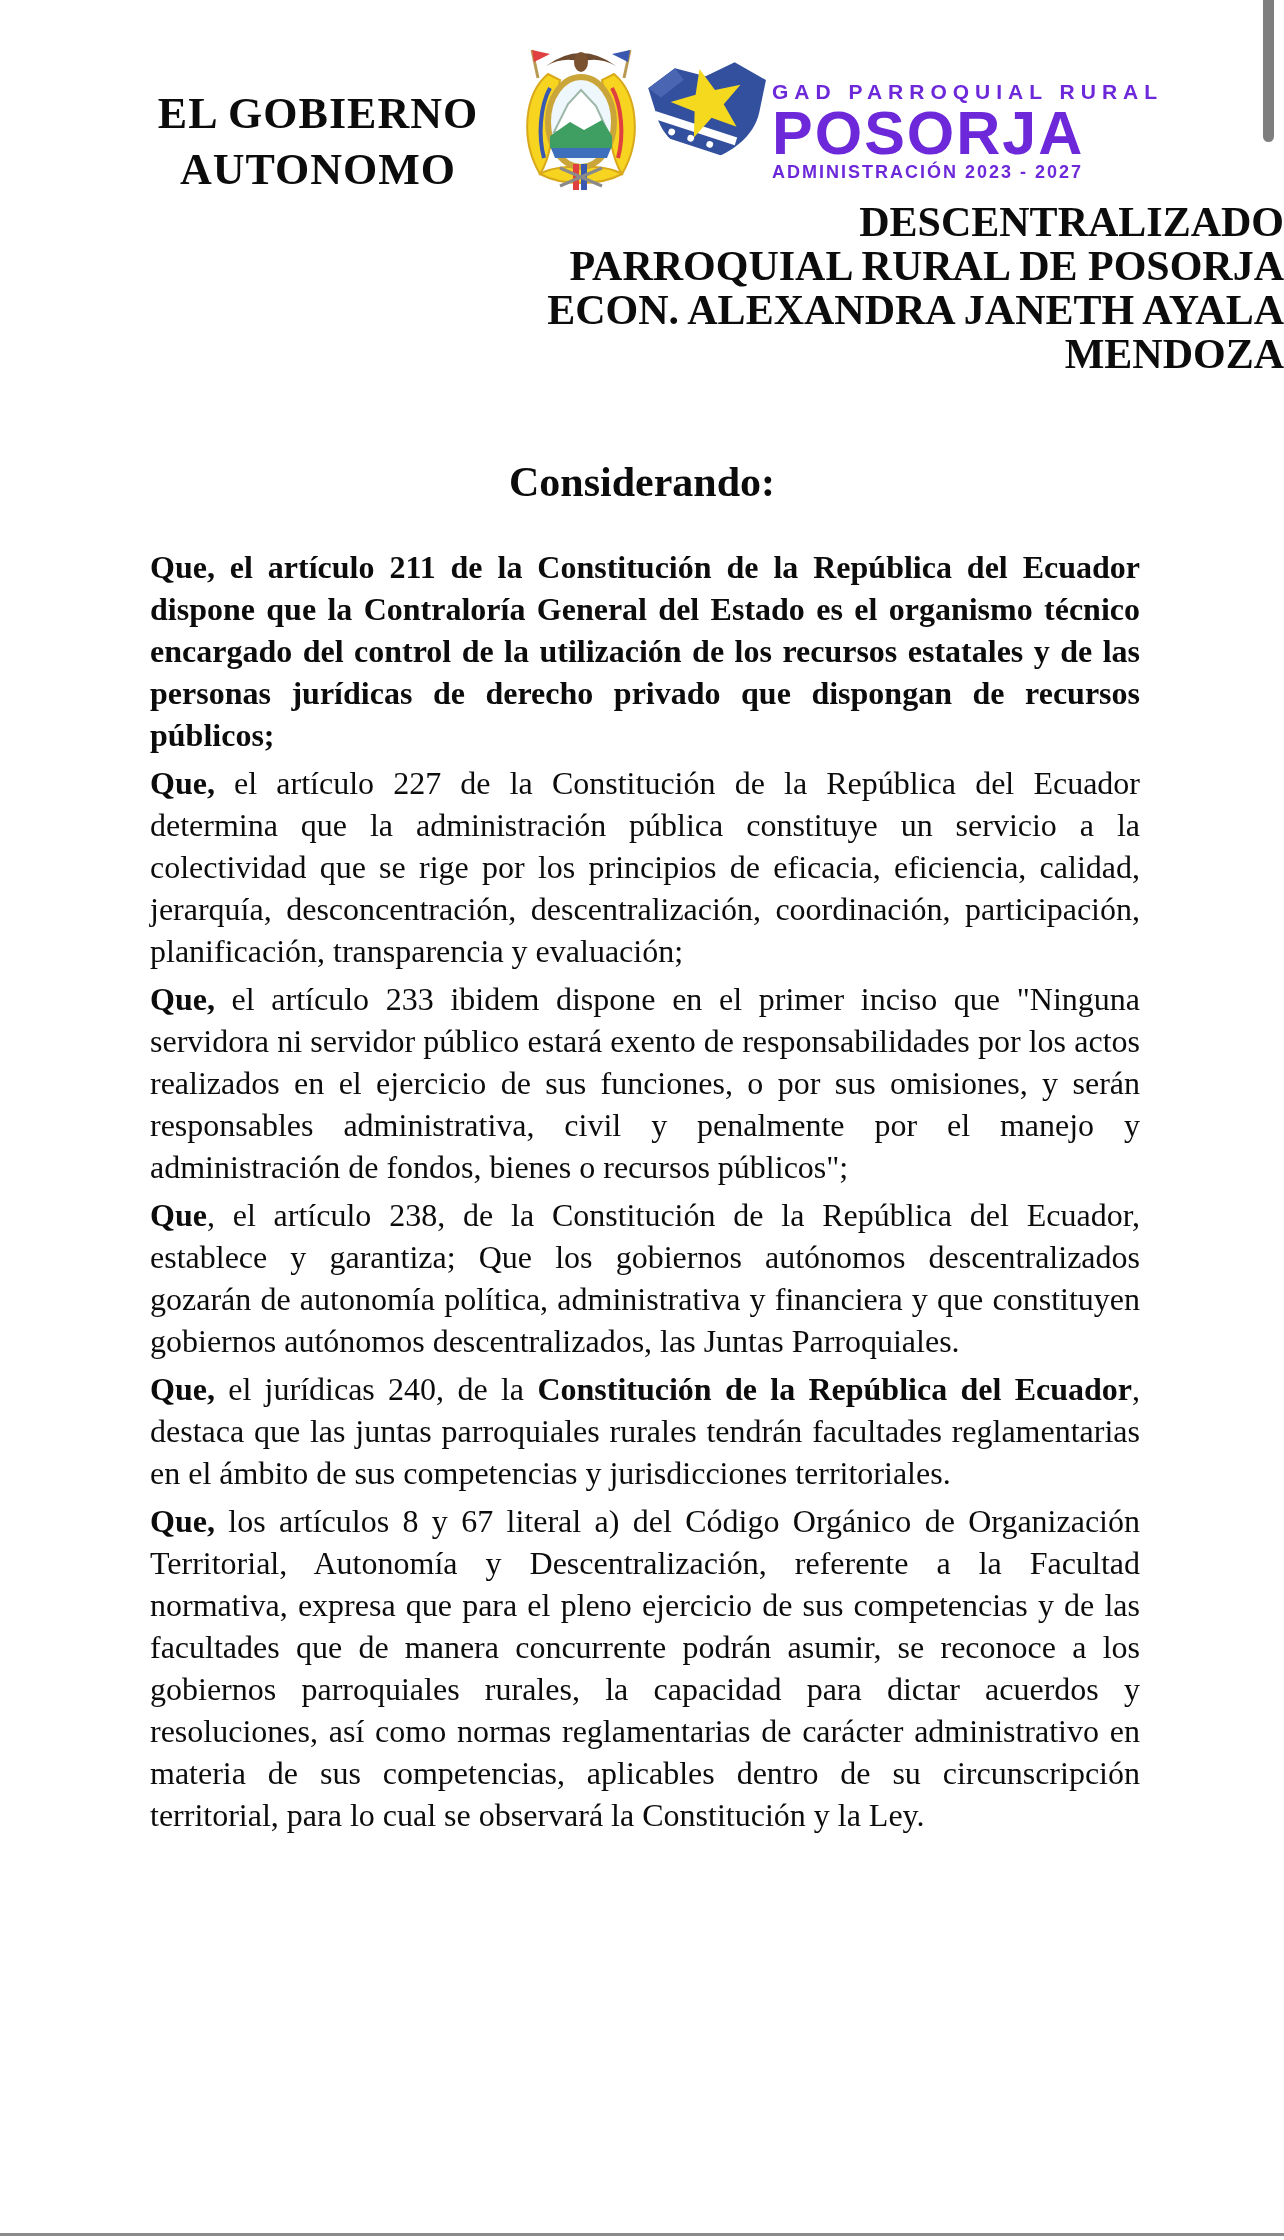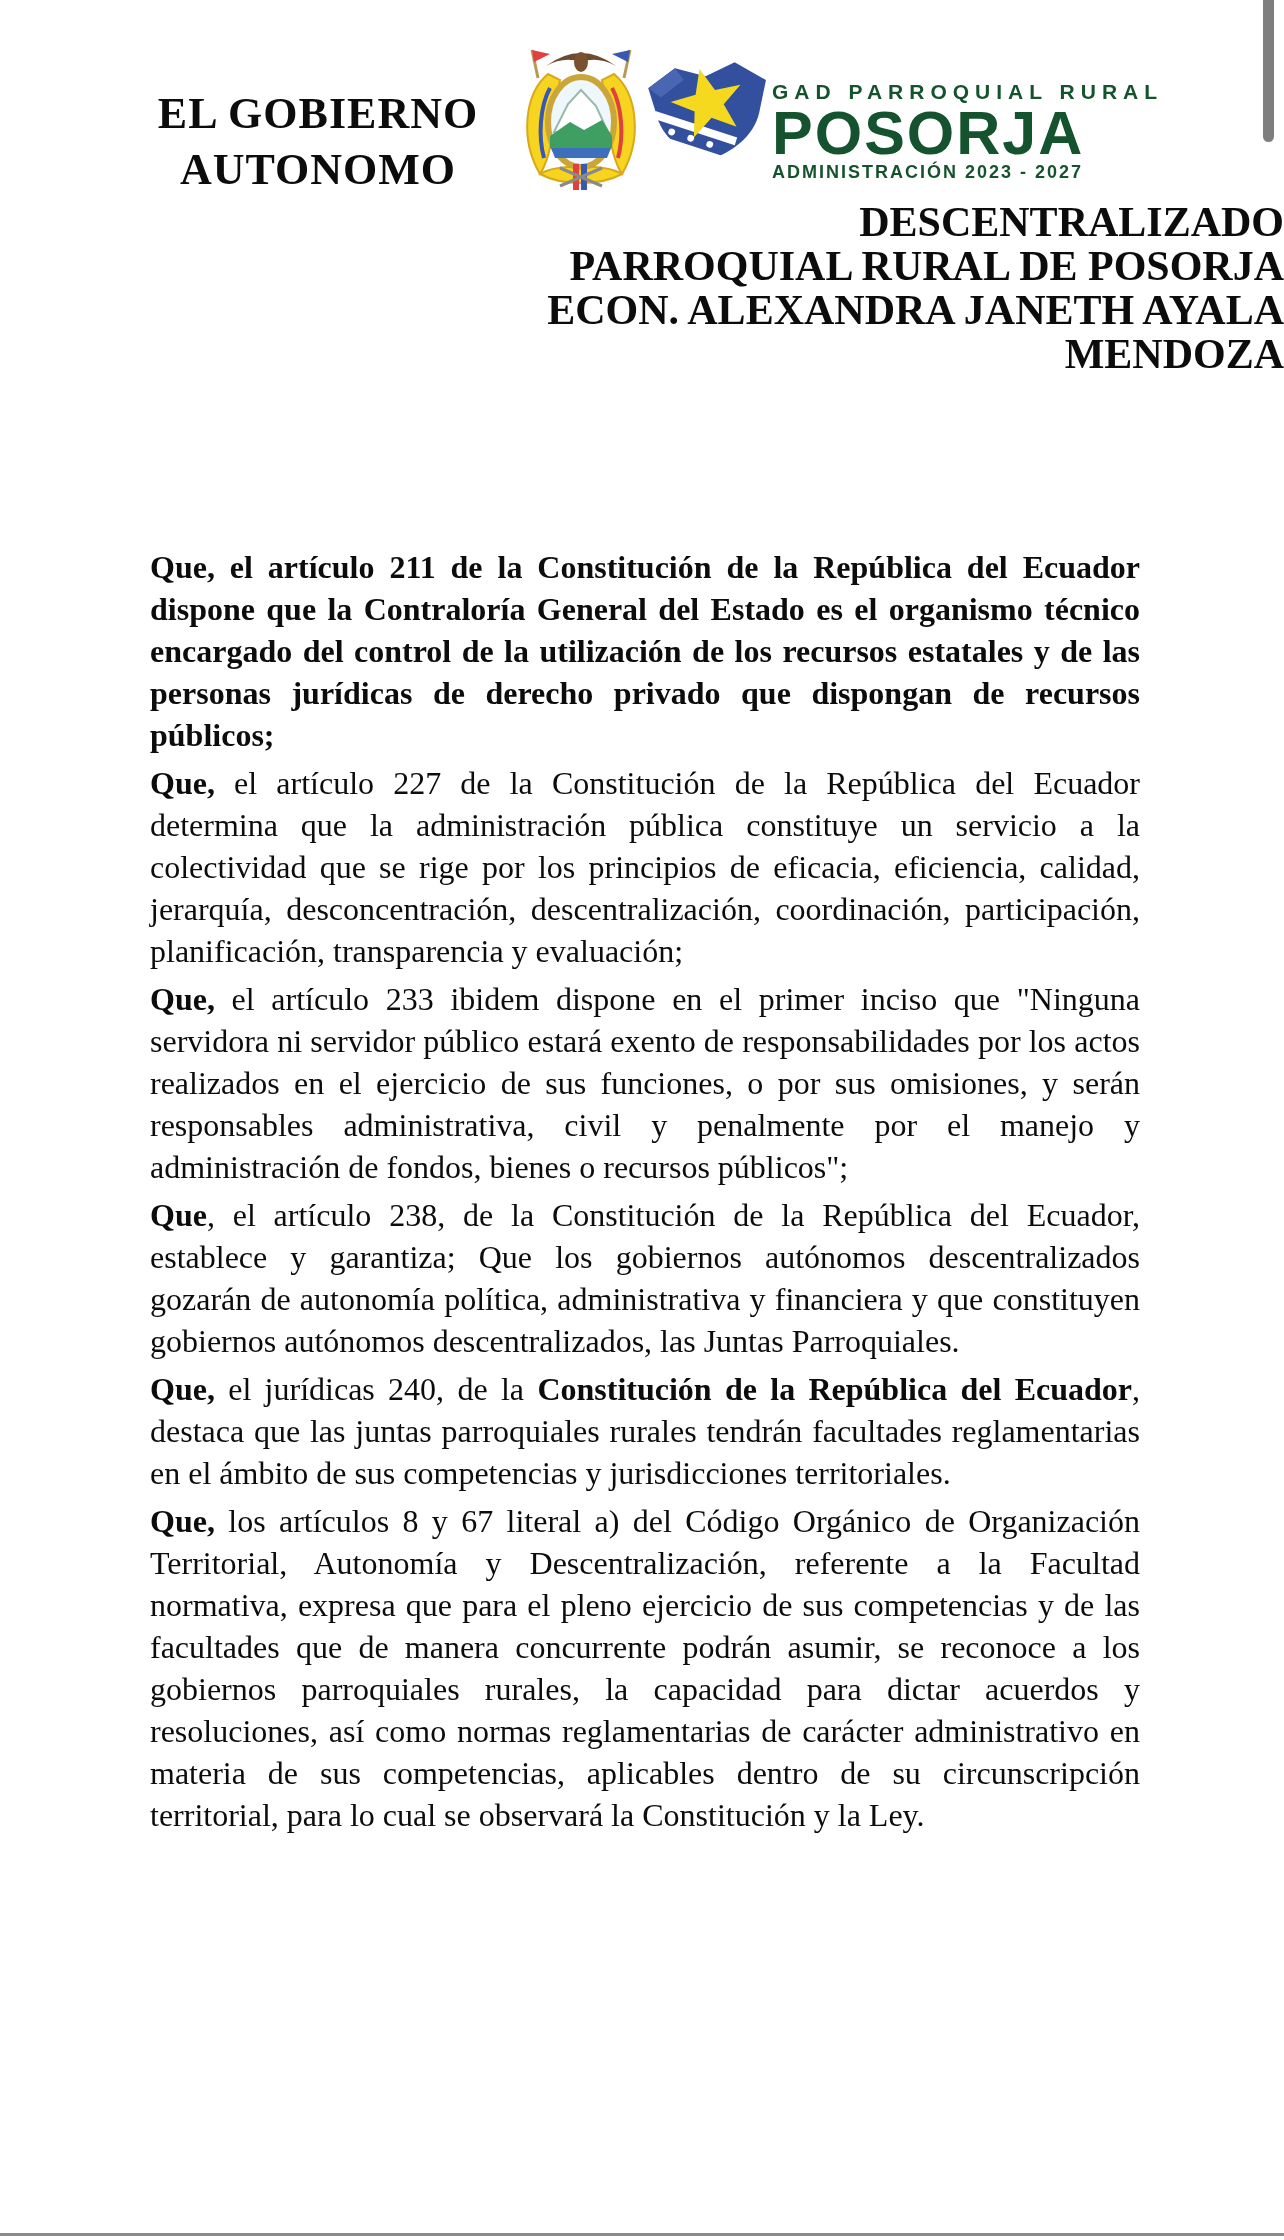--- a/index.html
+++ b/index.html
@@ -5,21 +5,21 @@
   html,body{margin:0;padding:0;background:#ffffff;}
   #page{position:relative;width:1284px;height:2240px;background:#fff;overflow:hidden;
         font-family:"Liberation Serif",serif;color:#0c0c0c;}
   .abs{position:absolute;}
 
   
   #org-title{left:118px;top:86px;width:400px;text-align:center;font-weight:bold;
              font-size:44px;line-height:56px;letter-spacing:1px;}
   #coat{left:510px;top:36px;width:142px;height:160px;}
   #shield{left:642px;top:56px;width:136px;height:110px;}
-  #wordmark{left:772px;top:80px;width:420px;color:#14532d;
+  #wordmark{left:772px;top:80px;width:420px;color:#6d28d9;
             font-family:"Liberation Sans",sans-serif;text-align:left;}
   .wm-tag{font-size:21px;font-weight:bold;letter-spacing:6px;white-space:nowrap;}
   .wm-name{font-size:61px;font-weight:bold;letter-spacing:2px;line-height:58px;margin-top:0px;white-space:nowrap;}
   .wm-sub{font-size:18px;font-weight:bold;letter-spacing:2px;white-space:nowrap;}
 
   
   .wmark{position:absolute;color:#ffffff;font-weight:bold;white-space:nowrap;z-index:6;
          font-family:"Liberation Serif",serif;
          -webkit-text-stroke:1px rgba(142,92,62,.5);}
   .wmark.u{text-decoration:underline;}
@@ -103,20 +103,21 @@
   </div>
 
 
   <div class="abs" id="main-title">
     <div>DESCENTRALIZADO</div>
     <div>PARROQUIAL RURAL DE POSORJA</div>
     <div>ECON. ALEXANDRA JANETH AYALA</div>
     <div>MENDOZA</div>
   </div>
 
+  <div class="abs" id="considerando">Considerando:</div>
 
   <div class="abs" id="doc-body">
       <p><span class="b">Que, el artículo 211 de la Constitución de la República del Ecuador dispone que la Contraloría General del Estado es el organismo técnico encargado del control de la utilización de los recursos estatales y de las personas jurídicas de derecho privado que dispongan de recursos públicos;</span></p>
       <p><span class="b">Que,</span><span> el artículo 227 de la Constitución de la República del Ecuador determina que la administración pública constituye un servicio a la colectividad que se rige por los principios de eficacia, eficiencia, calidad, jerarquía, desconcentración, descentralización, coordinación, participación, planificación, transparencia y evaluación;</span></p>
       <p><span class="b">Que,</span><span> el artículo 233 ibidem dispone en el primer inciso que "Ninguna servidora ni servidor público estará exento de responsabilidades por los actos realizados en el ejercicio de sus funciones, o por sus omisiones, y serán responsables administrativa, civil y penalmente por el manejo y administración de fondos, bienes o recursos públicos";</span></p>
       <p><span class="b">Que</span><span>, el artículo 238, de la Constitución de la República del Ecuador, establece y garantiza; Que los gobiernos autónomos descentralizados gozarán de autonomía política, administrativa y financiera y que constituyen gobiernos autónomos descentralizados, las Juntas Parroquiales.</span></p>
       <p><span class="b">Que,</span><span> el jurídicas 240, de la </span><span class="b">Constitución de la República del Ecuador</span><span>, destaca que las juntas parroquiales rurales tendrán facultades reglamentarias en el ámbito de sus competencias y jurisdicciones territoriales.</span></p>
       <p><span class="b">Que,</span><span> los artículos 8 y 67 literal a) del Código Orgánico de Organización Territorial, Autonomía y Descentralización, referente a la Facultad normativa, expresa que para el pleno ejercicio de sus competencias y de las facultades que de manera concurrente podrán asumir, se reconoce a los gobiernos parroquiales rurales, la capacidad para dictar acuerdos y resoluciones, así como normas reglamentarias de carácter administrativo en materia de sus competencias, aplicables dentro de su circunscripción territorial, para lo cual se observará la Constitución y la Ley.</span></p>
     </div>
 

